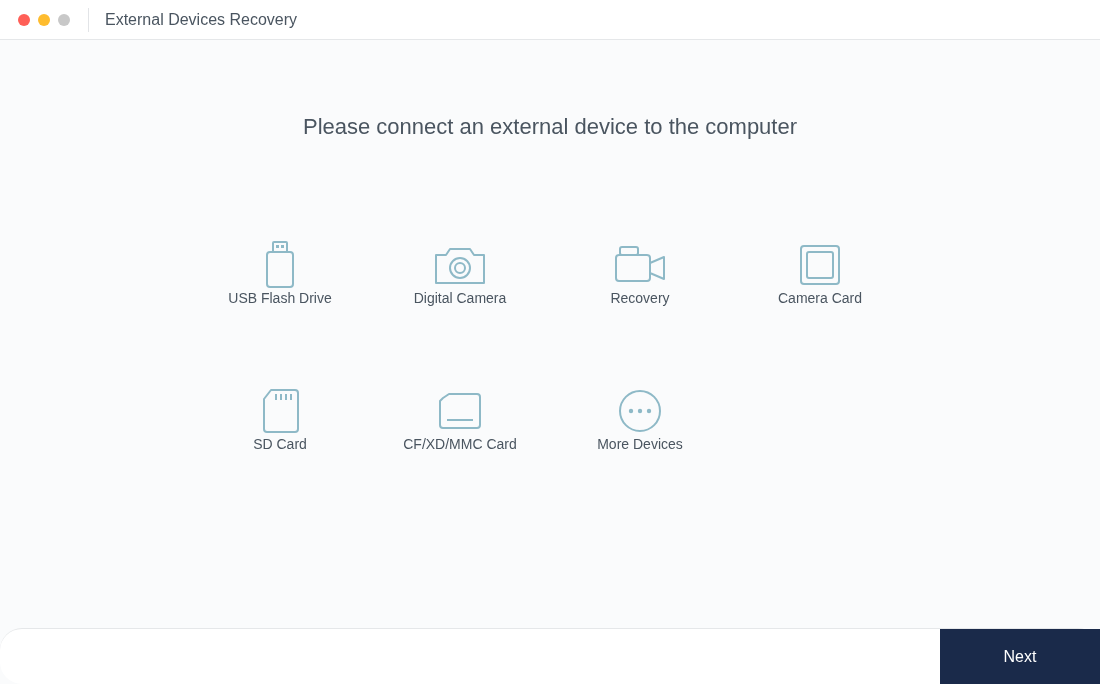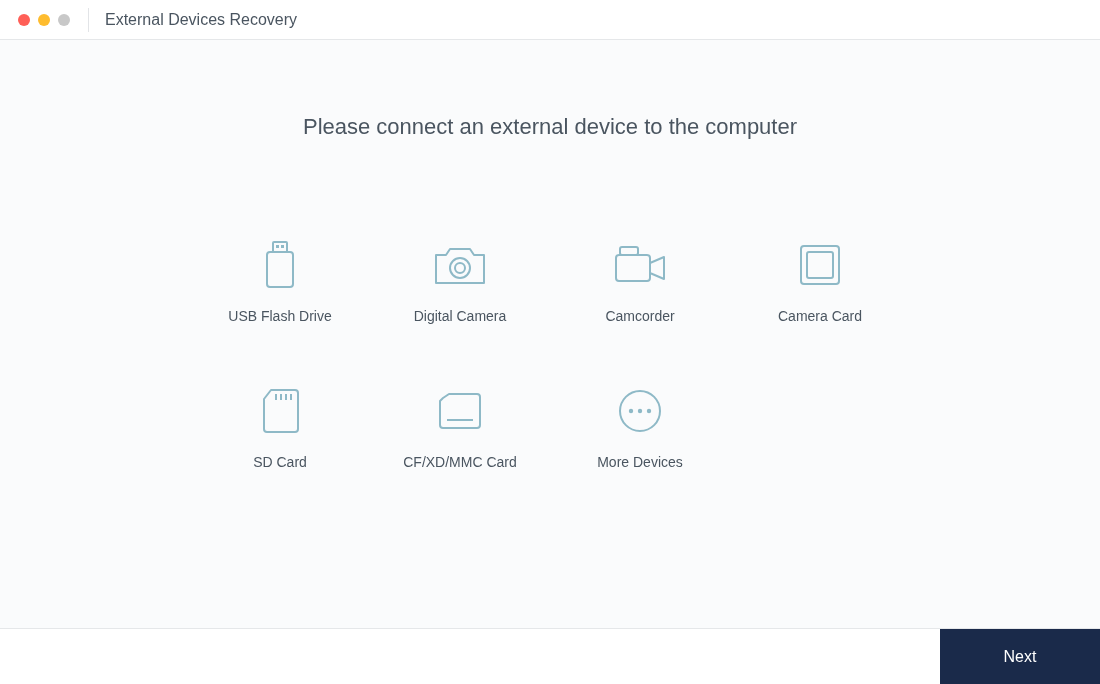--- a/index.html
+++ b/index.html
@@ -67,21 +67,20 @@
       grid-template-columns: repeat(4, 180px);
       grid-template-rows: repeat(2, 130px);
       column-gap: 0;
       row-gap: 16px;
       justify-items: center;
     }
     .device {
       display: flex;
       flex-direction: column;
       align-items: center;
-      gap: 18px;
       cursor: pointer;
       width: 180px;
     }
     .device-icon {
       height: 50px;
       display: flex;
       align-items: center;
       justify-content: center;
     }
     .device-icon svg {
@@ -93,20 +92,21 @@
       text-align: center;
     }
     .footer {
       height: 56px;
       background: #ffffff;
       border-top: 1px solid #e5e7e9;
       display: flex;
       align-items: center;
       justify-content: flex-end;
       padding-right: 0;
+      border-radius: 22px;
     }
     .next-btn {
       height: 56px;
       width: 160px;
       background: #1a2a4a;
       color: #ffffff;
       font-size: 16px;
       font-weight: 500;
       border: none;
       cursor: pointer;
@@ -157,21 +157,21 @@
     </div>
 
     <div class="device">
       <span class="device-icon">
         <svg width="56" height="44" viewBox="0 0 56 44">
           <rect x="4" y="12" width="34" height="26" rx="3" fill="none" stroke="#8eb9c7" stroke-width="2"></rect>
           <path d="M38 20 l14 -6 v22 l-14 -6 z" fill="none" stroke="#8eb9c7" stroke-width="2" stroke-linejoin="round"></path>
           <rect x="8" y="4" width="18" height="8" rx="2" fill="none" stroke="#8eb9c7" stroke-width="2"></rect>
         </svg>
       </span>
-      <span class="device-label">Camcorder</span>
+      <span class="device-label">Recovery</span>
     </div>
 
     <div class="device">
       <span class="device-icon">
         <svg width="46" height="46" viewBox="0 0 46 46">
           <rect x="4" y="4" width="38" height="38" rx="3" fill="none" stroke="#8eb9c7" stroke-width="2"></rect>
           <rect x="10" y="10" width="26" height="26" rx="2" fill="none" stroke="#8eb9c7" stroke-width="2"></rect>
         </svg>
       </span>
       <span class="device-label">Camera Card</span>

